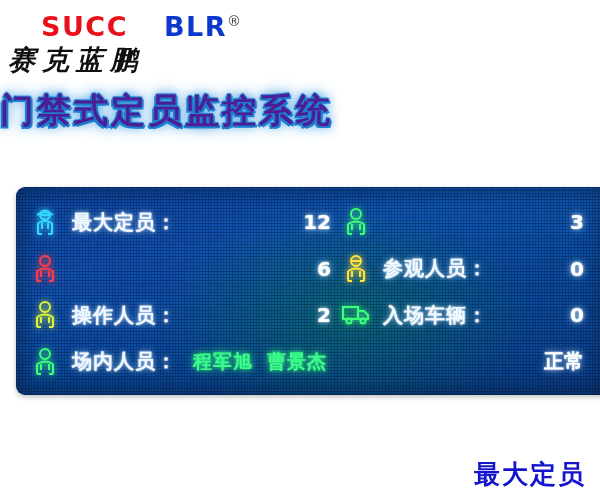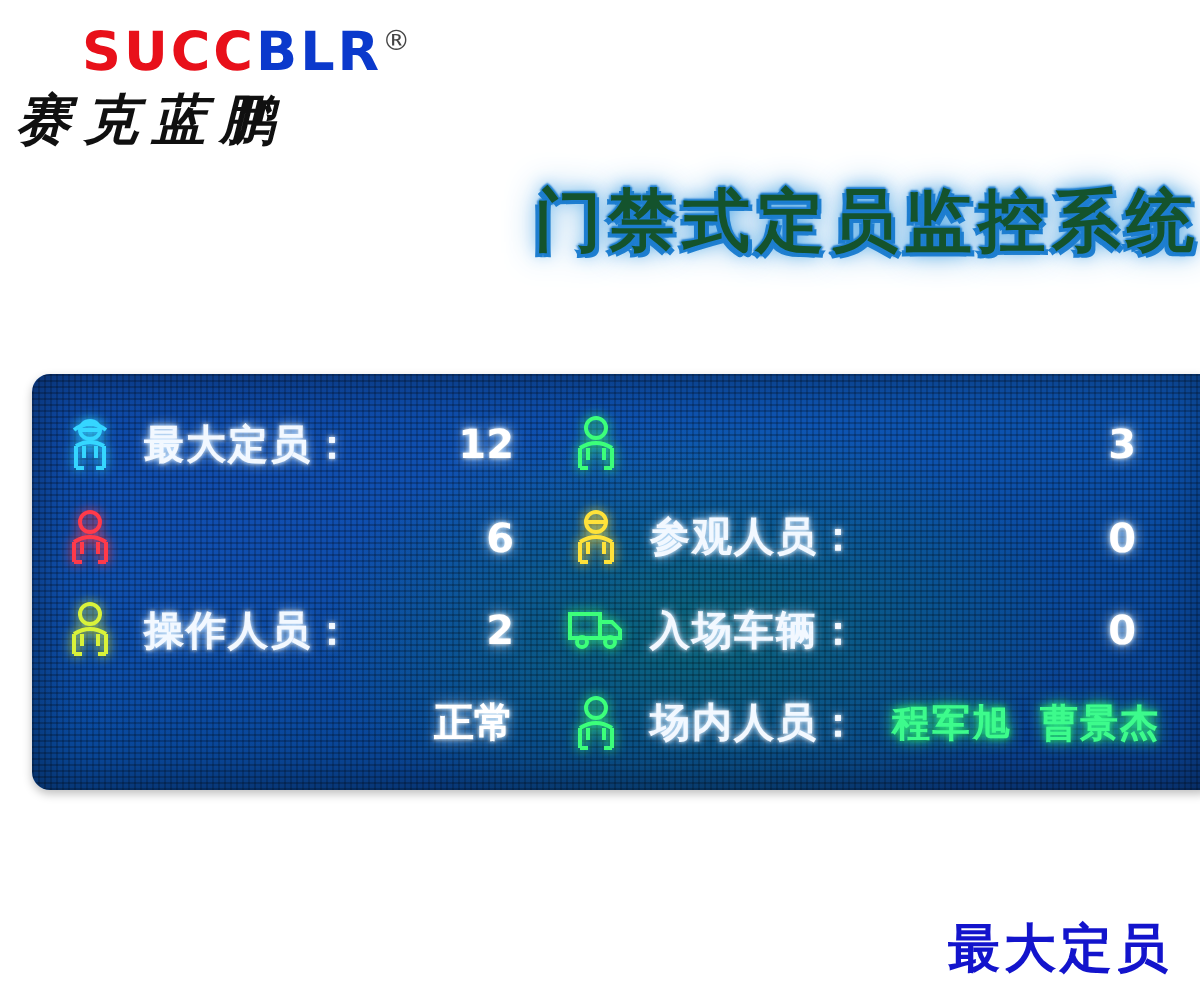--- a/index.html
+++ b/index.html
@@ -18,21 +18,21 @@
   }
   #brand-latin {
     font-family:"DejaVu Sans","Liberation Sans",sans-serif;
     font-weight:bold;
     font-size:27px;
     letter-spacing:1.5px;
     line-height:30px;
     white-space:nowrap;
   }
   #brand-latin .part-red { color:#e8101a;margin-left:33px; }
-  #brand-latin .part-blue { color:#0b39cc; }
+  #brand-latin .part-blue { color:#0b39cc;margin-left:36px; }
   #brand-reg {
     font-size:14px;
     vertical-align:super;
     color:#444;
     font-weight:normal;
     letter-spacing:0;
   }
   #brand-cn {
     font-family:Liberation Serif, serif;
     font-weight:bold;
@@ -42,26 +42,26 @@
     line-height:32px;
     margin-top:2px;
     font-style:italic;
     white-space:nowrap;
   }
 
   
   #page-title {
     position:absolute;
     left:0; right:0; top:88px;
-    text-align:right;
+    text-align:left;
     font-family:"DejaVu Sans","Liberation Sans",sans-serif;
     font-weight:bold;
     font-size:34px;
     letter-spacing:3px;
-    color:#14532d;
+    color:#4c1d95;
     text-shadow:
       0 0 1px #1f7fd0,
       1px 0 1px #1f7fd0,
       -1px 0 1px #1f7fd0,
       0 1px 1px #1f7fd0,
       0 -1px 1px #1f7fd0,
       2px 2px 0 #1f7fd0,
       -2px 2px 0 #1f7fd0,
       0 0 8px #4aa8e8,
       0 0 16px #2f8fd8;
@@ -110,21 +110,21 @@
     font-family:"DejaVu Sans","Liberation Sans",sans-serif;
     font-weight:bold;
     font-size:20px;
     letter-spacing:1px;
     color:#f2f8ff;
     text-shadow:0 0 6px rgba(180,220,255,0.9), 0 0 2px #ffffff;
     white-space:nowrap;
   }
   .led-value {
     margin-left:auto;
-    padding-right:26px;
+    padding-right:10px;
     font-family:"DejaVu Sans","Liberation Sans",sans-serif;
     font-weight:bold;
     font-size:20px;
     color:#ffffff;
     text-shadow:0 0 7px rgba(190,225,255,0.95), 0 0 2px #fff;
     white-space:nowrap;
   }
   .led-names {
     margin-left:16px;
     font-family:"DejaVu Sans","Liberation Sans",sans-serif;
@@ -239,33 +239,33 @@
           <path d="M17 8 L23 8 L27 12 L27 16 L17 16"></path>
           <circle cx="8" cy="18" r="2.5"></circle>
           <circle cx="22" cy="18" r="2.5"></circle>
         </svg>
       </div>
       <div class="led-label">入场车辆：</div>
       <div class="led-value">0</div>
     </div>
 
     <div class="led-row">
-      <div class="led-value">正常</div>
-    </div>
-
-    <div class="led-row">
       <div class="led-icon glow-green">
         <svg width="26" height="30" viewBox="0 0 26 30" fill="none" stroke="#3cff7a" stroke-width="2">
           <circle cx="13" cy="7" r="5"></circle>
           <path d="M5 17 L5 27 M21 17 L21 27 M5 17 Q13 12 21 17 M5 27 L9 27 M17 27 L21 27"></path>
           <path d="M9 17 L9 23 M17 17 L17 23"></path>
         </svg>
       </div>
       <div class="led-label">场内人员：</div>
       <div class="led-names">
         <span>程军旭</span><span>曹景杰</span>
       </div>
     </div>
 
+    <div class="led-row">
+      <div class="led-value">正常</div>
+    </div>
+
   </div>
 </div>
 
 <div id="footer-brand">最大定员</div>
 
 </body></html>

